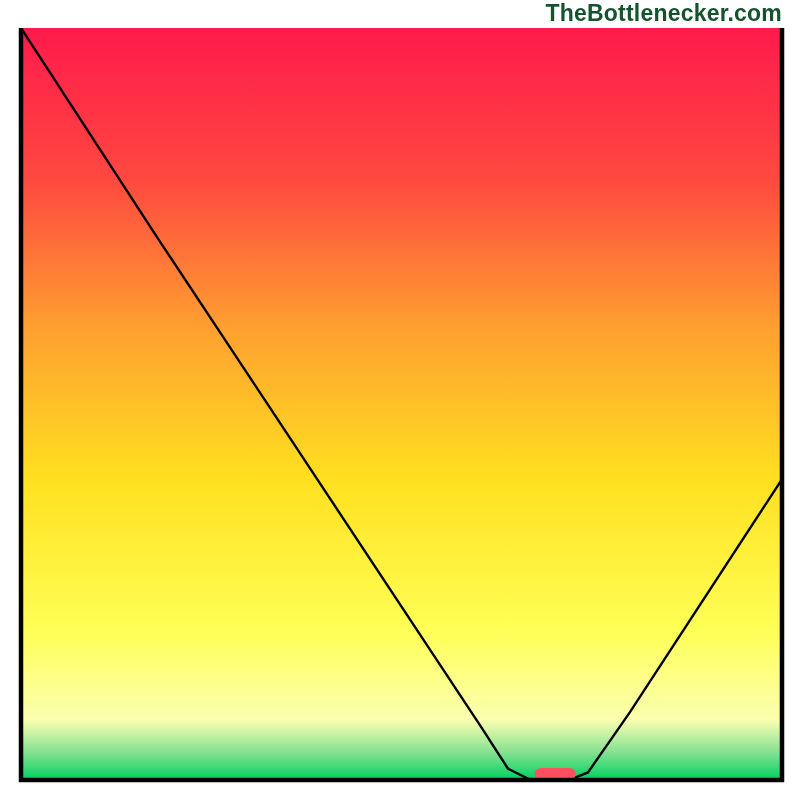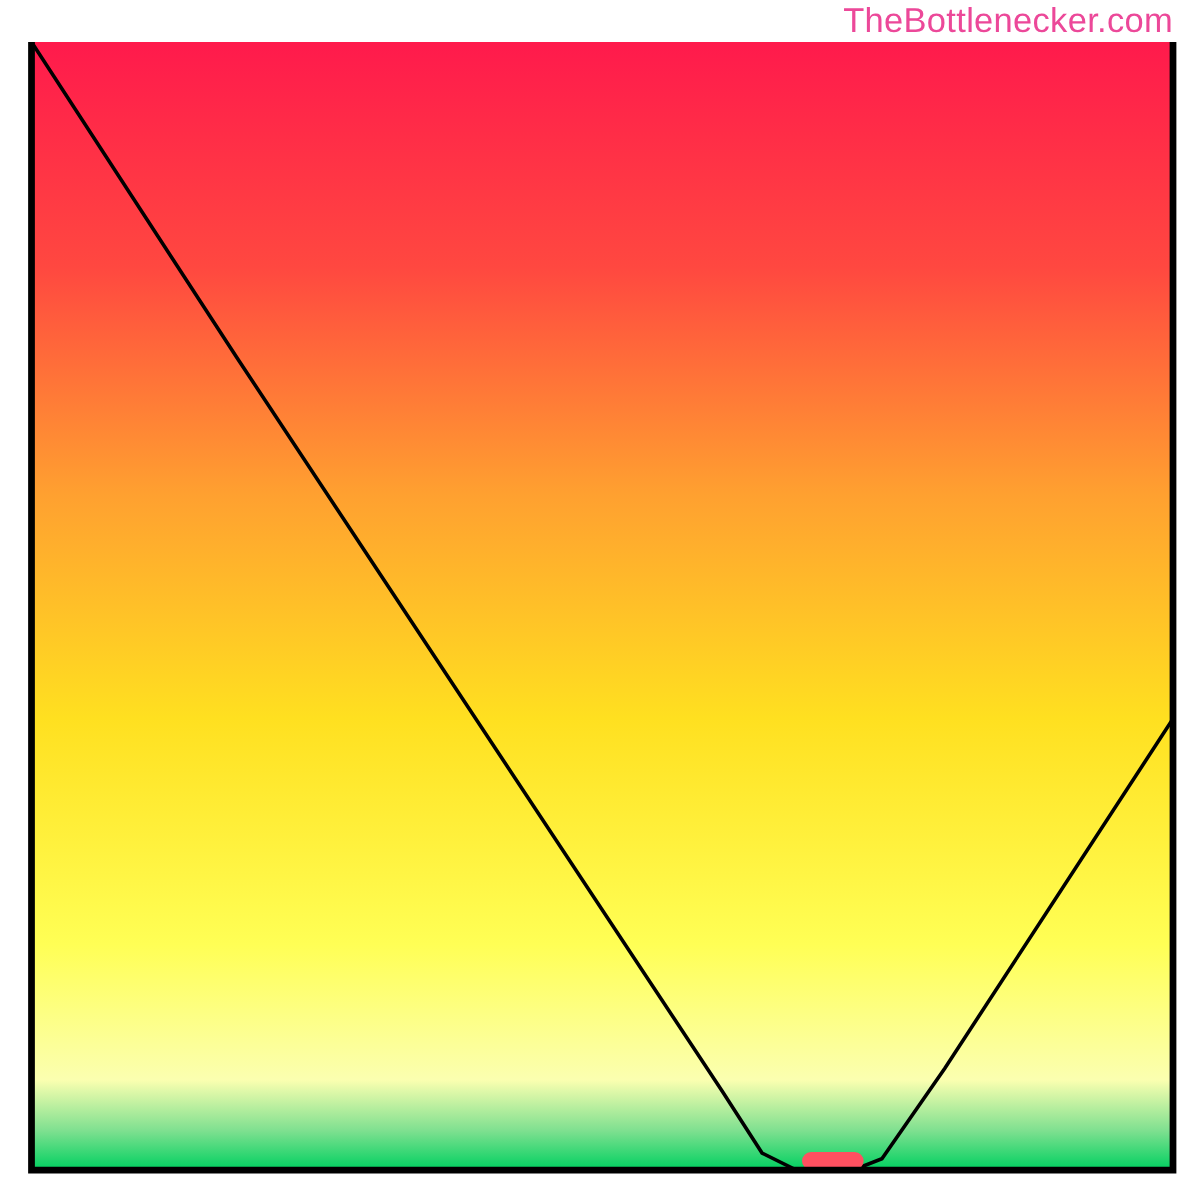--- a/index.html
+++ b/index.html
@@ -16,22 +16,22 @@
     top: 0;
     left: 0;
     width: 800px;
     height: 800px;
   }
   .attribution {
     position: absolute;
     top: 0;
     right: 18px;
     font-size: 23px;
-    font-weight: 400;
-    color: #ec4899;
+    font-weight: 700;
+    color: #14532d;
     letter-spacing: 0.2px;
   }
 </style>
 </head>
 <body>
 
 <svg class="frame" viewBox="0 0 800 800">
   <defs>
     <linearGradient id="bg-grad" x1="0" y1="0" x2="0" y2="1">
 

